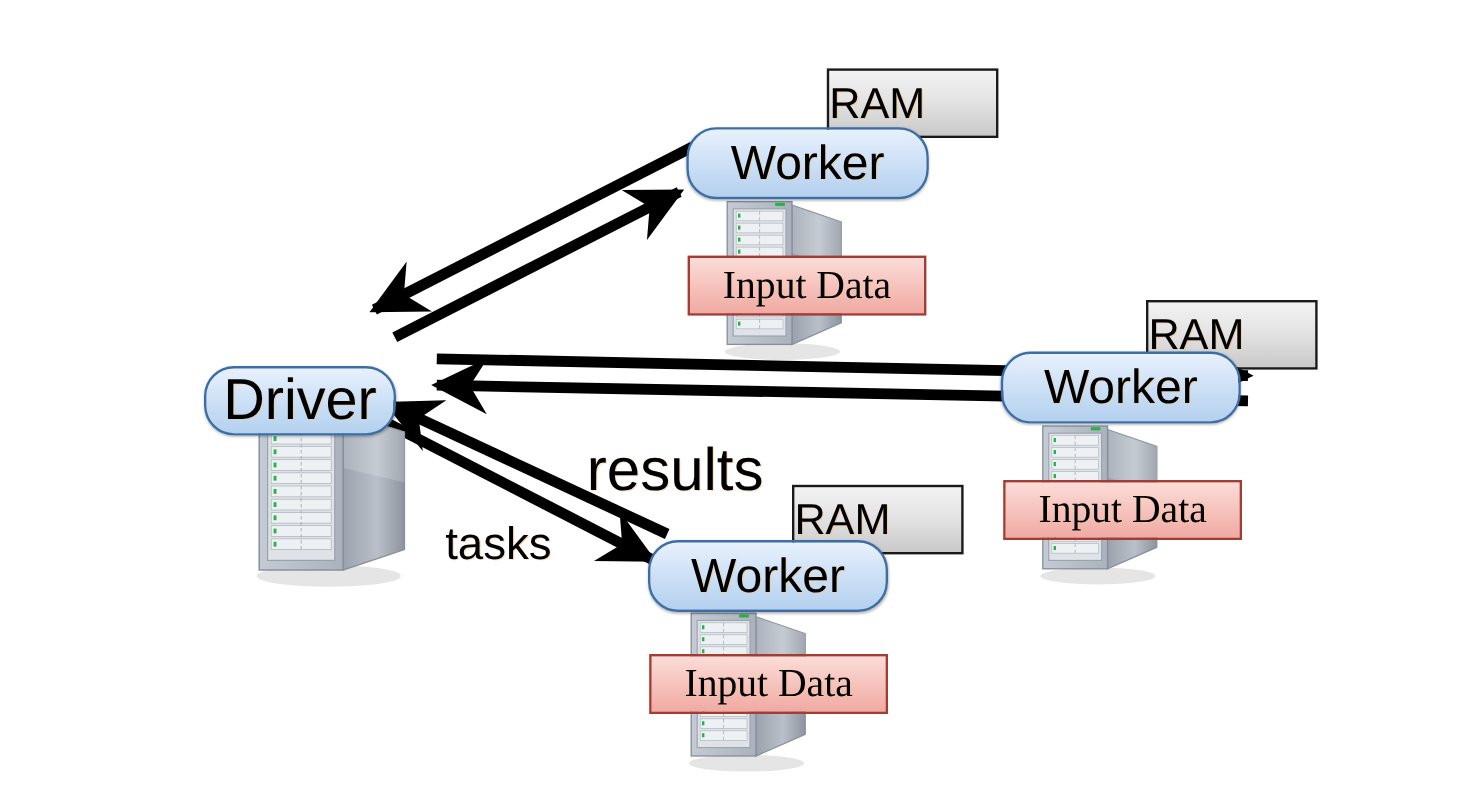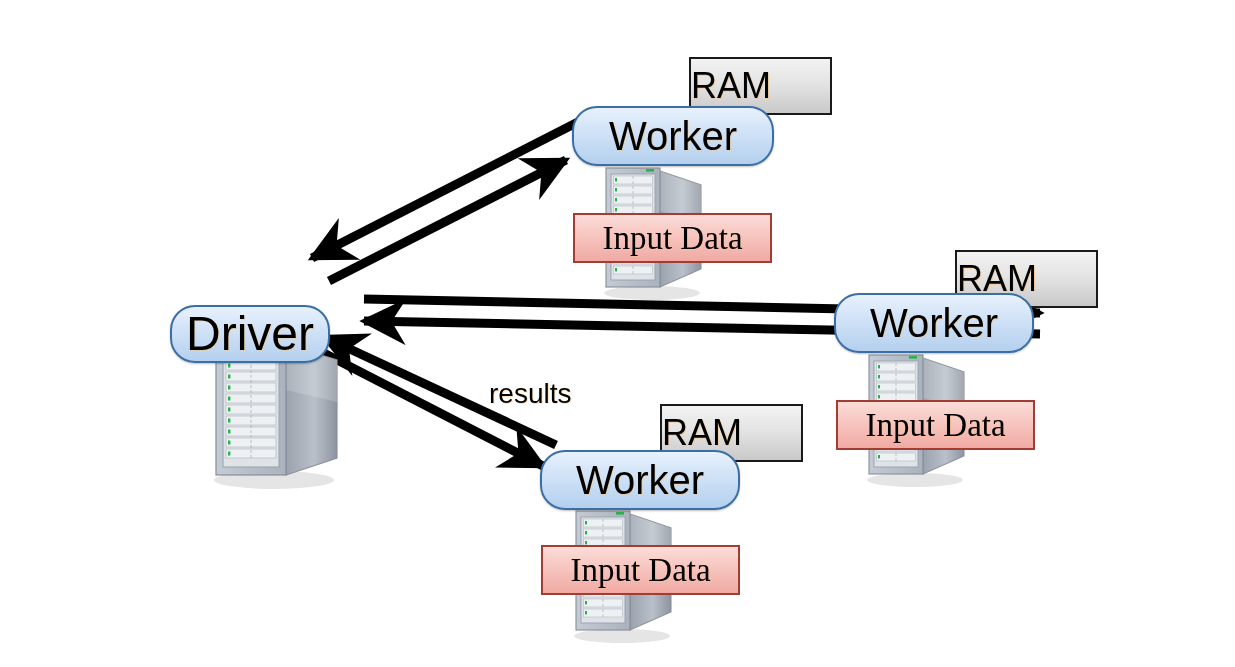--- a/index.html
+++ b/index.html
@@ -348,16 +348,17 @@
 
     <div class="capsule" style="left:540px; top:450px; width:200px; height:60px; font-size:40px;">
       <span class="capsule-label">Worker</span>
     </div>
 
     <div class="databox" style="left:541px; top:545px; width:199px; height:50px; font-size:33px;">
       <span>Input Data</span>
     </div>
   </div>
 
-  <div class="edge-label" style="left:489px; top:362px; font-size:28px;margin-top:16px;">results</div>
-
+  <div class="edge-label" style="left:489px; top:362px; font-size:50px;">results</div>
+
+  <div class="edge-label" style="left:371px; top:433px; font-size:38px;">tasks</div>
 
 </div>
 
 </body></html>

